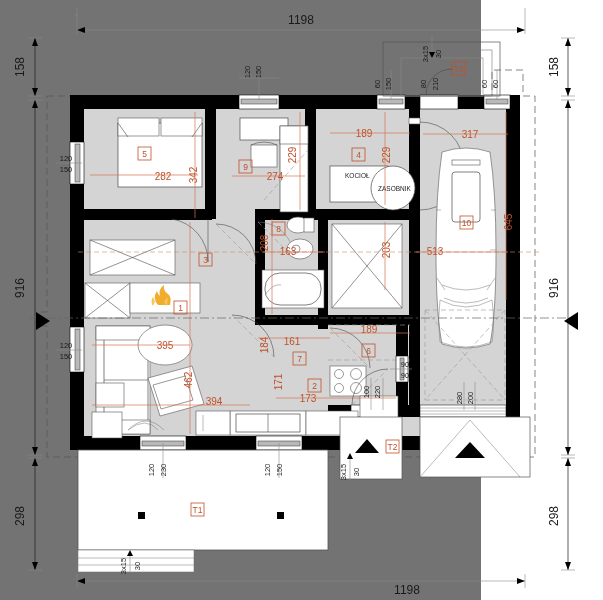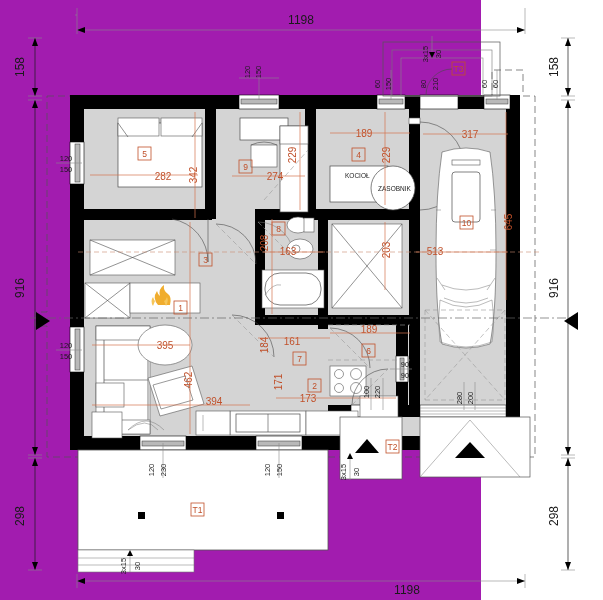--- a/index.html
+++ b/index.html
@@ -1,18 +1,18 @@
 <!DOCTYPE html>
 <html><head>
 <meta charset="utf-8">
 <style>
   html,body{margin:0;padding:0;background:#ffffff;}
   body{width:603px;height:600px;overflow:hidden;
        font-family:"Liberation Sans","DejaVu Sans",sans-serif;}
-  #plan{position:relative;width:481px;height:600px;background:#a21caf;}
+  #plan{position:relative;width:481px;height:600px;background:#737373;}
   svg{display:block;}
   .dimtxt{font-size:12px;fill:#1a1a1a;font-family:"Liberation Sans",sans-serif;}
   .dimtxt-s{font-size:7.5px;fill:#1a1a1a;font-family:"Liberation Sans",sans-serif;}
   .dimtxt-xs{font-size:6.5px;fill:#1a1a1a;font-family:"Liberation Sans",sans-serif;}
   .rdim{font-size:10px;fill:#c0502a;font-family:"Liberation Sans",sans-serif;}
   .rnum{font-size:8.5px;fill:#c0502a;font-family:"Liberation Sans",sans-serif;}
   .wall{fill:#000000;}
   .floor{fill:#d4d4d4;}
   .furn{fill:#ffffff;stroke:#4a4a4a;stroke-width:.7;}
   .furn2{fill:#ffffff;stroke:#555;stroke-width:.6;}

